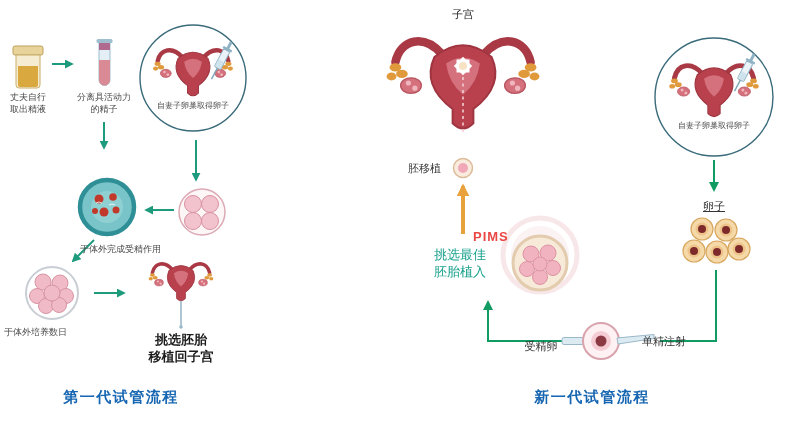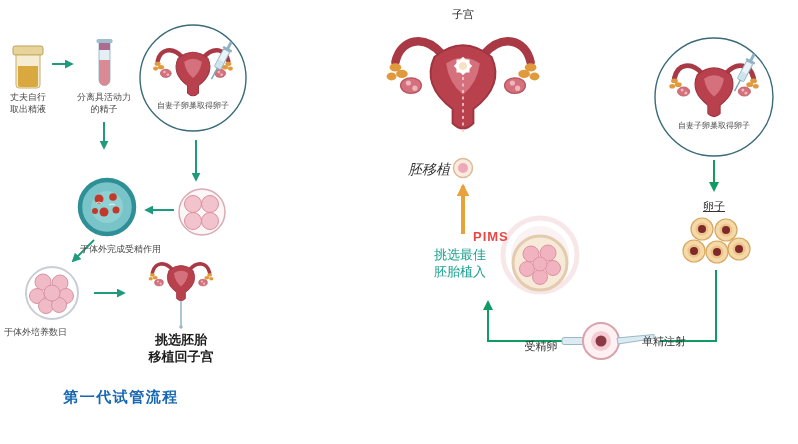--- a/index.html
+++ b/index.html
@@ -14,21 +14,21 @@
   .lbl-sperm    { left:68px;  top:92px;  width:72px; }
   .lbl-egg-l    { left:145px; top:100px; width:96px; font-size:8px; text-align:center; }
   .lbl-fert     { left:80px;  top:243px; font-size:9px;  white-space:nowrap; }
   .lbl-cult     { left:4px;   top:326px; font-size:9px;  white-space:nowrap; }
   .lbl-transfer { left:133px; top:331px; width:96px; font-size:13px; font-weight:bold; color:#1b1b1b; text-align:center; line-height:17px; }
   .title       { font-size:15px; font-weight:bold; color:#1766b2; letter-spacing:1.5px; text-align:center; }
   .title-left  { left:31px;  top:388px; width:180px; }
   .title-right { left:502px; top:388px; width:180px; }
 
   .lbl-uterus { left:433px; top:7px;   width:60px; text-align:center; font-size:11px; color:#222; }
-  .lbl-et     { left:408px; top:161px; font-size:14px; color:#333; white-space:nowrap;font-style:italic; }
+  .lbl-et     { left:408px; top:161px; font-size:11px; color:#333; white-space:nowrap; }
   .lbl-pims   { left:437px; top:229px; font-size:13px; font-weight:bold; color:#e94743; letter-spacing:1px;padding-left:36px; }
   .lbl-select { left:434px; top:246px; font-size:13px; font-weight:normal; color:#17a08c; line-height:17px; }
   .lbl-fe     { left:510px; top:291px; width:62px; text-align:center; font-size:11px; color:#333;margin-top:48px; }
   .lbl-egg-r  { left:666px; top:120px; width:96px; font-size:8px; text-align:center; }
   .lbl-eggs   { left:689px; top:199px; width:50px; text-align:center; font-size:11px; color:#333;text-decoration:underline; }
   .lbl-icsi   { left:642px; top:334px; font-size:11px; color:#333; white-space:nowrap; }
 </style>
 </head>
 <body>
 
@@ -246,14 +246,15 @@
 
   <div class="lbl lbl-uterus">子宫</div>
   <div class="lbl lbl-et">胚移植</div>
   <div class="lbl lbl-pims">PIMS</div>
   <div class="lbl lbl-select">挑选最佳
 胚胎植入</div>
   <div class="lbl lbl-fe">受精卵</div>
   <div class="lbl lbl-egg-r">自妻子卵巢取得卵子</div>
   <div class="lbl lbl-eggs">卵子</div>
   <div class="lbl lbl-icsi">单精注射</div>
+  <div class="lbl title title-right">新一代试管流程</div>
 
 </div>
 
 </body></html>

